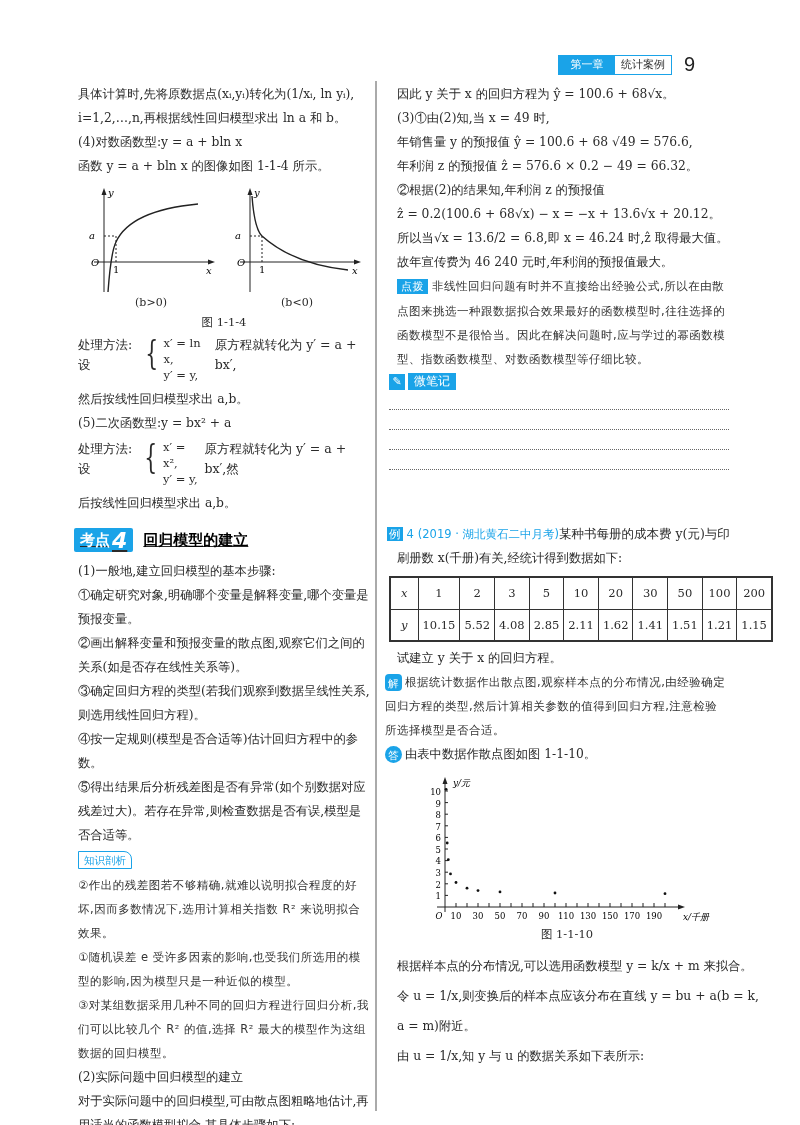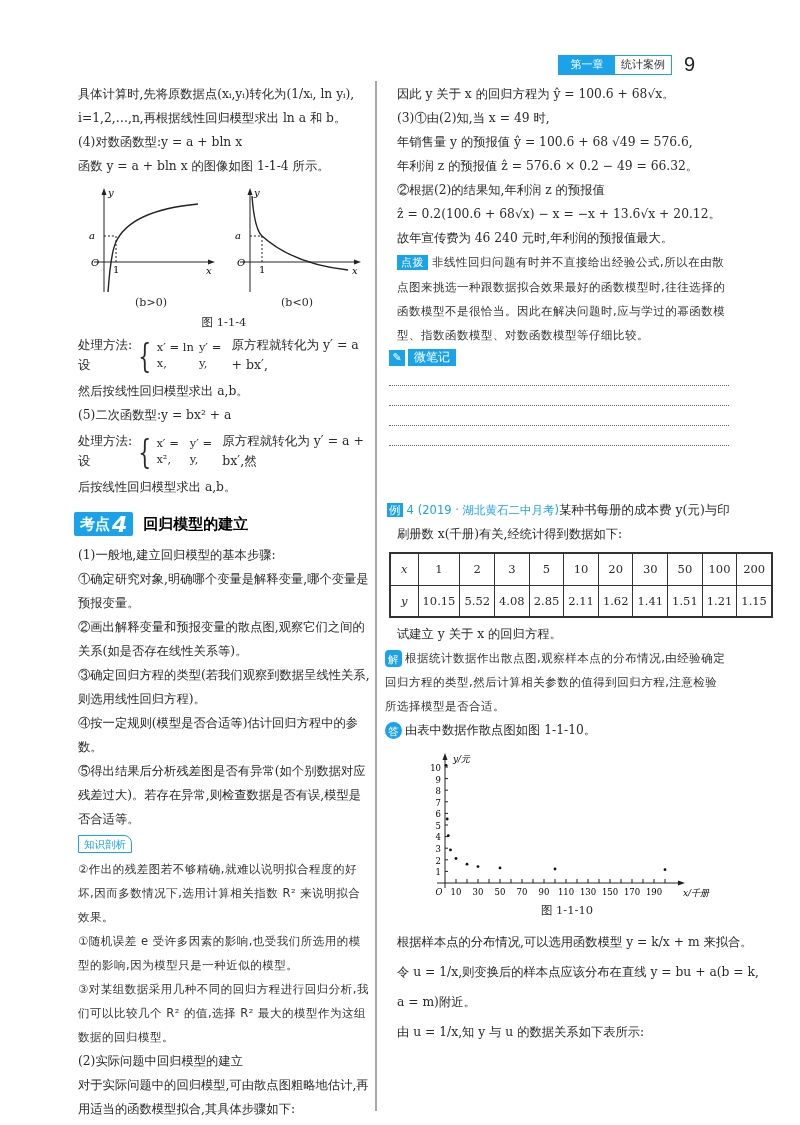--- a/index.html
+++ b/index.html
@@ -19,25 +19,25 @@
   .col-left { position: absolute; left: 78px; top: 82px; width: 292px; }
   .col-right { position: absolute; left: 397px; top: 82px; width: 332px; }
 
   .line { line-height: 24px; white-space: nowrap; font-size: 12.3px; }
   .line.wrap { white-space: normal; }
   i.m { font-style: italic; font-family: "DejaVu Serif", serif; }
 
   .graphs { display: flex; justify-content: space-around; height: 120px; margin-top: 6px; }
   .fig-cap { text-align: center; font-size: 11.5px; line-height: 18px; }
 
-  .brace-row { display: flex; align-items: center; line-height: 20px; margin: 4px 0; }
+  .brace-row { display: flex; line-height: 20px; margin: 4px 0; }
   .brace { font-size: 34px; line-height: 34px; font-weight: 200; margin: 0 1px; transform: scaleX(0.6); }
-  .brace-stack { display: flex; flex-direction: row; font-size: 11.5px; line-height: 16px; margin-right: 4px; }
-
-  .section-title { display: flex; align-items: center; margin: 12px 0 6px -4px; height: 26px; }
+  .brace-stack { display: flex; flex-direction: column; font-size: 11.5px; line-height: 16px; margin-right: 4px; }
+
+  .section-title { display: flex; align-items: center; margin: 12px 0 6px -4px; height: 26px; text-decoration: underline; }
   .section-badge { background: #1aa3e8; color: #fff; font-family: "DejaVu Sans", sans-serif; font-weight: bold; font-size: 15px; padding: 2px 6px; height: 24px; display:flex; align-items:center; border-radius: 2px; }
   .section-badge .num { font-size: 22px; font-style: italic; margin-left: 2px; }
   .section-text { color: #000000; font-family: "DejaVu Sans", sans-serif; font-weight: bold; font-size: 15px; margin-left: 10px; }
 
   .tag-box { display:inline-block; border: 1px solid #1aa3e8; color: #1aa3e8; font-family: "DejaVu Sans", sans-serif; font-size: 10.5px; padding: 0 5px; line-height: 16px; border-top-right-radius: 8px; margin: 4px 0; }
   .note-text { font-family: "DejaVu Sans", sans-serif; font-size: 11.5px; letter-spacing: 0.5px; color: #333; }
 
   .inline-tag { background: #1aa3e8; color: #fff; font-family: "DejaVu Sans", sans-serif; font-size: 11px; padding: 1px 4px; margin-right: 4px; }
   .notes-head { display:flex; align-items:center; margin-top: 2px; }
   .notes-head .pen { background:#1aa3e8; color:#fff; width: 16px; height: 16px; font-size: 11px; display:flex; align-items:center; justify-content:center; margin-right: 3px; }
@@ -160,20 +160,21 @@
   
 </div>
 
 <div class="col-right">
   <div class="line">因此 y 关于 x 的回归方程为 ŷ = 100.6 + 68√x。</div>
   <div class="line">(3)①由(2)知,当 x = 49 时,</div>
   <div class="line">年销售量 y 的预报值 ŷ = 100.6 + 68 √49 = 576.6,</div>
   <div class="line">年利润 z 的预报值 ẑ = 576.6 × 0.2 − 49 = 66.32。</div>
   <div class="line">②根据(2)的结果知,年利润 z 的预报值</div>
   <div class="line">ẑ = 0.2(100.6 + 68√x) − x = −x + 13.6√x + 20.12。</div>
+  <div class="line">所以当√x = 13.6/2 = 6.8,即 x = 46.24 时,ẑ 取得最大值。</div>
   <div class="line">故年宣传费为 46 240 元时,年利润的预报值最大。</div>
 
   <div class="line wrap note-text">
     <span class="inline-tag">点拨</span><span>非线性回归问题有时并不直接给出经验公式,所以在由散点图来挑选一种跟数据拟合效果最好的函数模型时,往往选择的函数模型不是很恰当。因此在解决问题时,应与学过的幂函数模型、指数函数模型、对数函数模型等仔细比较。</span>
   </div>
 
   <div class="notes-head" style="margin-left:-8px;">
     <span class="pen">✎</span>
     <span class="label">微笔记</span>
   </div>

